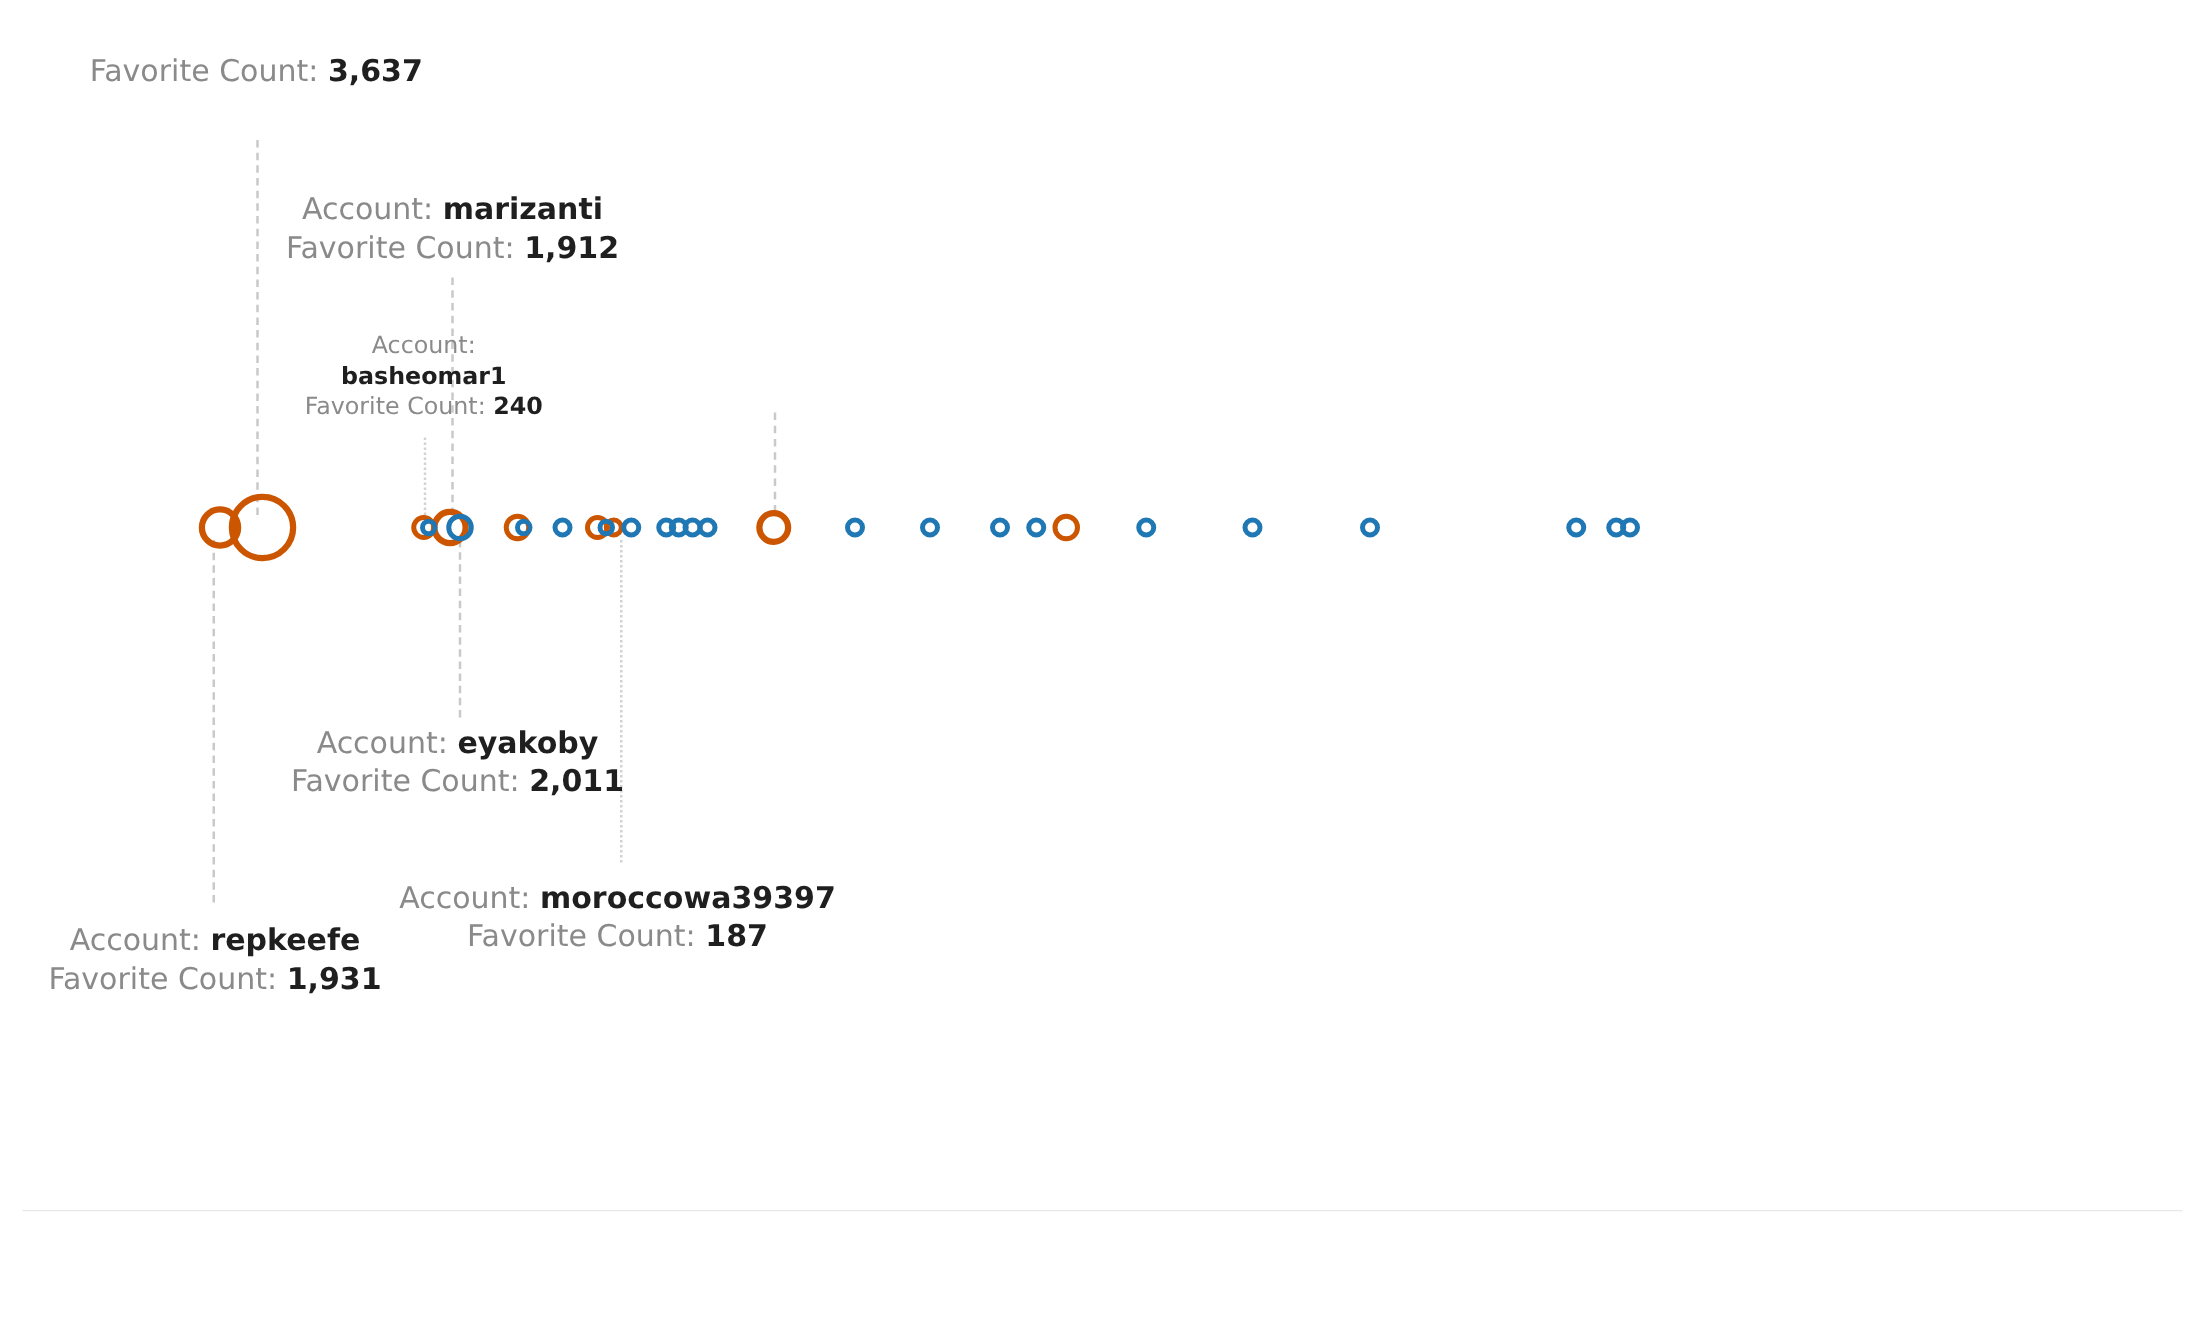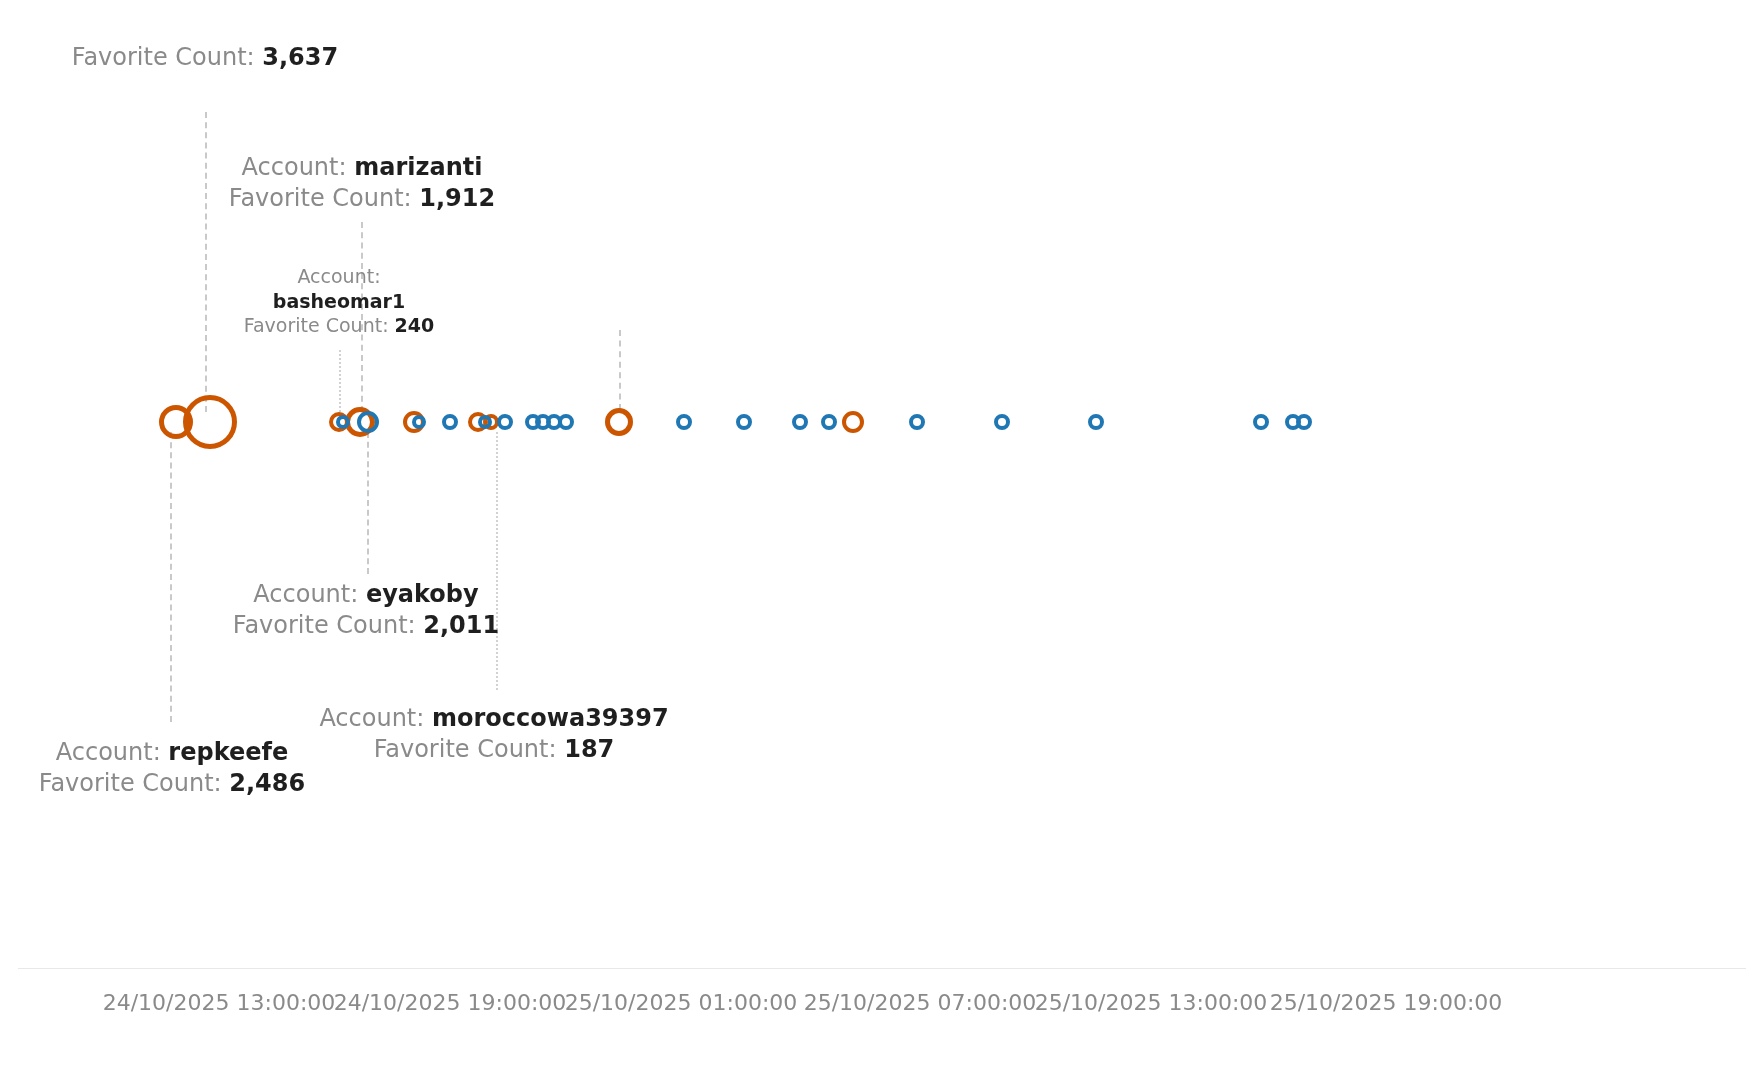--- a/index.html
+++ b/index.html
@@ -65,21 +65,21 @@
   </div>
 
 
   <div class="annot a-lg" style="left:366px;top:579px;transform:translateX(-50%);">
     <span class="ln"><span class="lbl">Account: </span><span class="val">eyakoby</span></span>
     <span class="ln"><span class="lbl">Favorite Count: </span><span class="val">2,011</span></span>
   </div>
 
   <div class="annot a-lg" style="left:172px;top:737px;transform:translateX(-50%);">
     <span class="ln"><span class="lbl">Account: </span><span class="val">repkeefe</span></span>
-    <span class="ln"><span class="lbl">Favorite Count: </span><span class="val">2,486</span></span>
+    <span class="ln"><span class="lbl">Favorite Count: </span><span class="val">1,931</span></span>
   </div>
 
   <div class="annot a-lg" style="left:494px;top:703px;transform:translateX(-50%);">
     <span class="ln"><span class="lbl">Account: </span><span class="val">moroccowa39397</span></span>
     <span class="ln"><span class="lbl">Favorite Count: </span><span class="val">187</span></span>
   </div>
 
   <div id="markers">
       <div class="mk o" style="left: 159px; top: 405px; width: 34px; height: 34px; border-width: 5px;"></div>
       <div class="mk o" style="left: 183px; top: 395px; width: 54px; height: 54px; border-width: 5px;"></div>
@@ -106,22 +106,14 @@
       <div class="mk b" style="left: 821px; top: 414px; width: 16px; height: 16px; border-width: 4px;"></div>
       <div class="mk b" style="left: 909px; top: 414px; width: 16px; height: 16px; border-width: 4px;"></div>
       <div class="mk b" style="left: 994px; top: 414px; width: 16px; height: 16px; border-width: 4px;"></div>
       <div class="mk b" style="left: 1088px; top: 414px; width: 16px; height: 16px; border-width: 4px;"></div>
       <div class="mk b" style="left: 1253px; top: 414px; width: 16px; height: 16px; border-width: 4px;"></div>
       <div class="mk b" style="left: 1285px; top: 414px; width: 16px; height: 16px; border-width: 4px;"></div>
       <div class="mk b" style="left: 1296px; top: 414px; width: 16px; height: 16px; border-width: 4px;"></div>
     </div>
 
   <div id="axisline"></div>
-  <div id="ticks">
-      <div class="tick" style="left: 219px;">24/10/2025 13:00:00</div>
-      <div class="tick" style="left: 450px;">24/10/2025 19:00:00</div>
-      <div class="tick" style="left: 681px;">25/10/2025 01:00:00</div>
-      <div class="tick" style="left: 920px;">25/10/2025 07:00:00</div>
-      <div class="tick" style="left: 1151px;">25/10/2025 13:00:00</div>
-      <div class="tick" style="left: 1386px;">25/10/2025 19:00:00</div>
-    </div>
 
 </div>
 
 </body></html>

